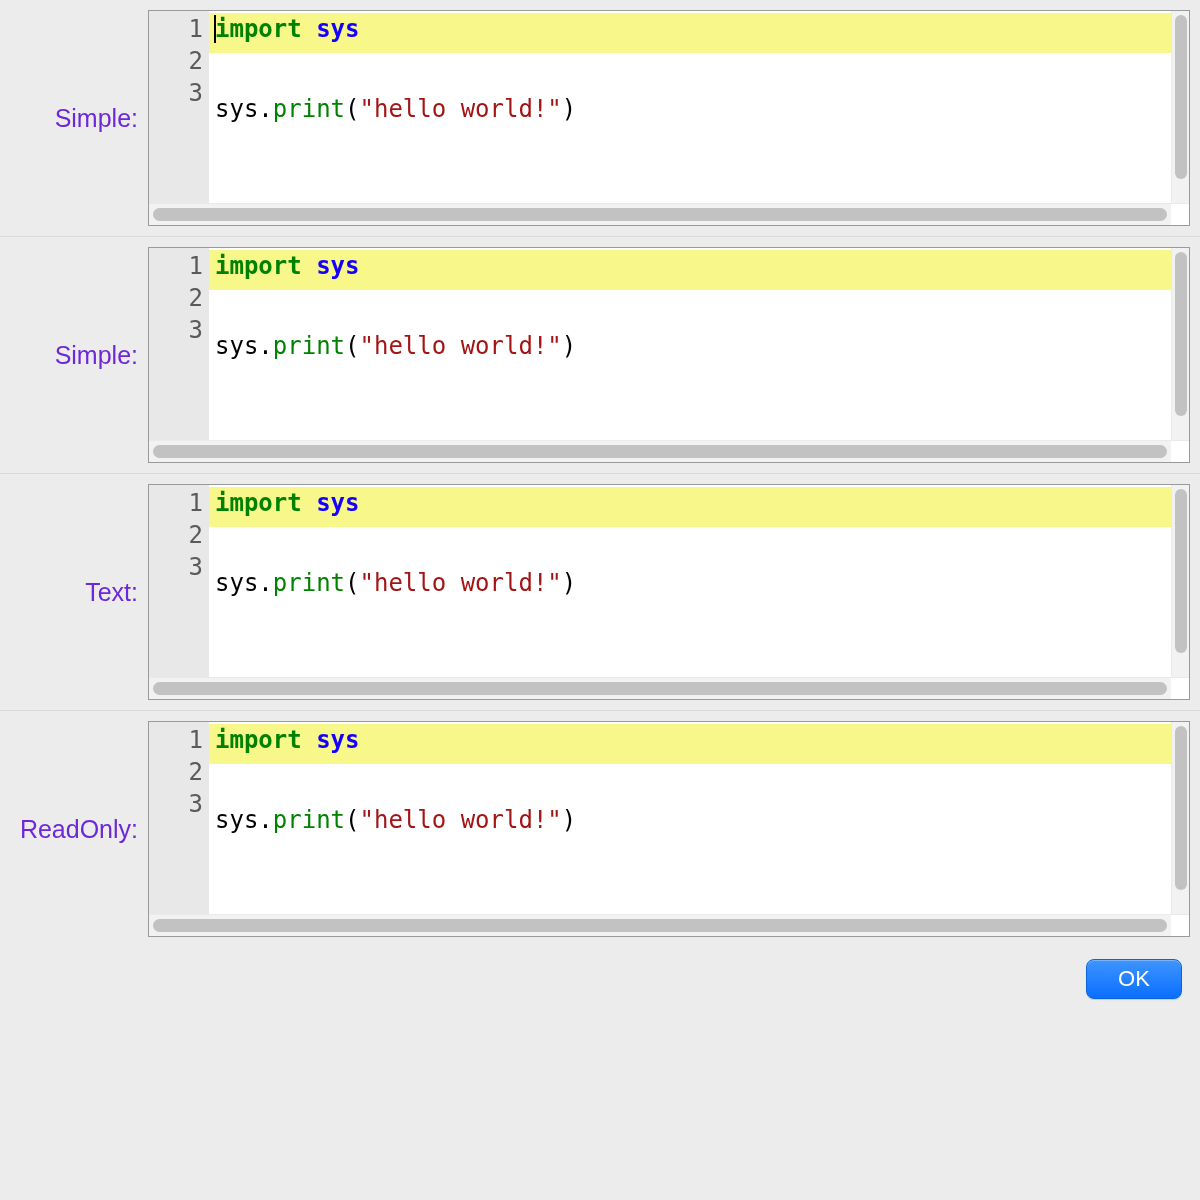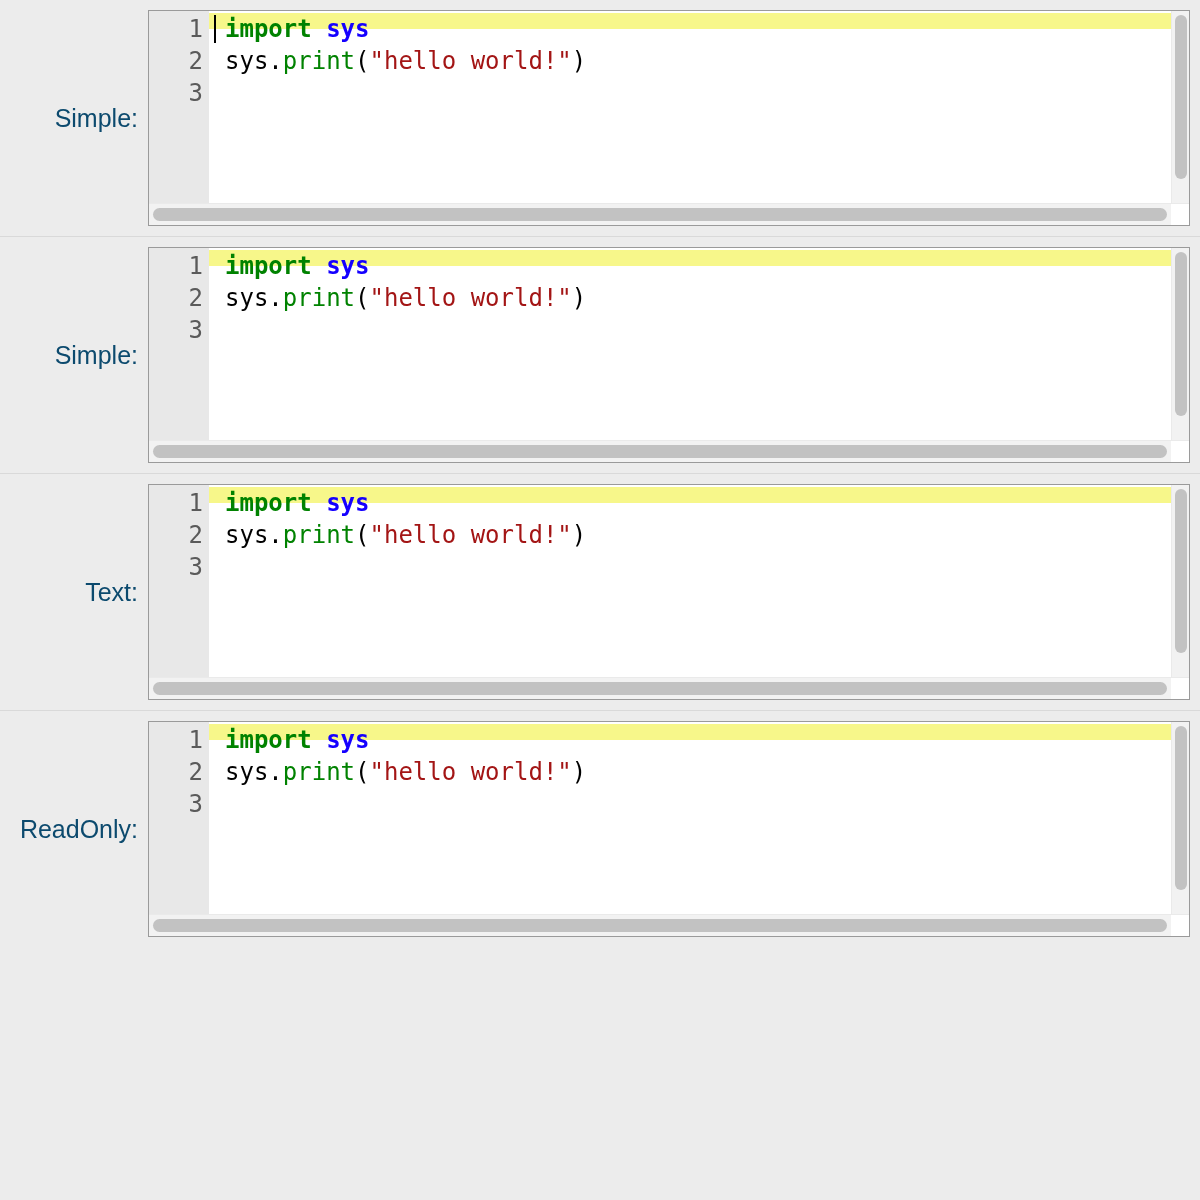--- a/index.html
+++ b/index.html
@@ -40,21 +40,21 @@
     align-items: center;
     padding: 10px 10px 10px 0;
     border-bottom: 1px solid #d9d9d9;
   }
   .row:last-of-type { border-bottom: none; }
   .label-cell {
     width: 148px;
     text-align: right;
     padding-right: 10px;
     font-size: 25px;
-    color: #0c4a6e;
+    color: #6d28d9;
   }
   .editor-wrap {
     flex: 1;
   }
   .editor {
     border: 1px solid var(--editor-border);
     background: var(--editor-bg);
     display: flex;
     flex-direction: column;
     height: 216px;
@@ -81,22 +81,22 @@
     flex: 1;
     font-family: "Menlo", "Consolas", monospace;
     font-size: 24px;
     line-height: 32px;
     padding: 2px 0 0 0;
     position: relative;
     white-space: pre;
     color: #000;
   }
   .code-line {
-    height: 16px;
-    padding-left: 16px;
+    height: 40px;
+    padding-left: 6px;
     position: relative;
   }
   .hl-bg {
     position: absolute;
     inset: 0;
     background: var(--line-highlight);
     z-index: 0;
   }
   .code-line span { position: relative; z-index: 1; }
   .tok-kw { color: var(--keyword-green); font-weight: 600; }
@@ -269,14 +269,17 @@
               <div class="hscroll">
                 <div class="thumb"></div>
               </div>
               <div class="corner"></div>
             </div>
           </div>
         </div>
       </div>
     </div>
 
+  <div class="button-bar">
+    <div class="ok-btn">OK</div>
+  </div>
 
 </div>
 
 </body></html>

